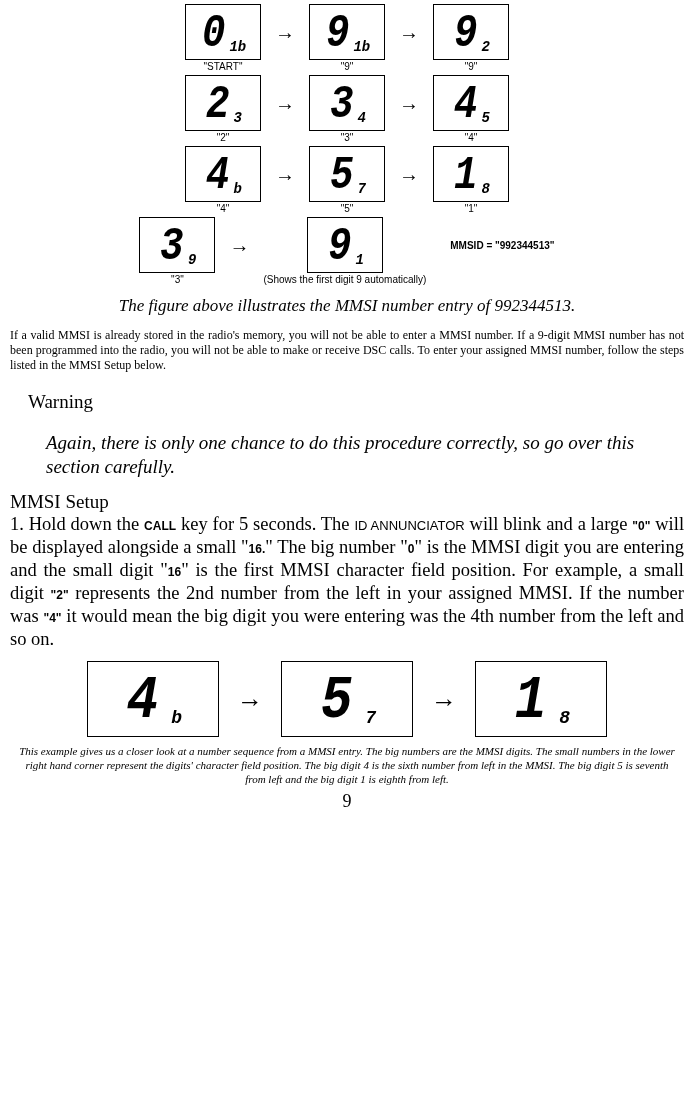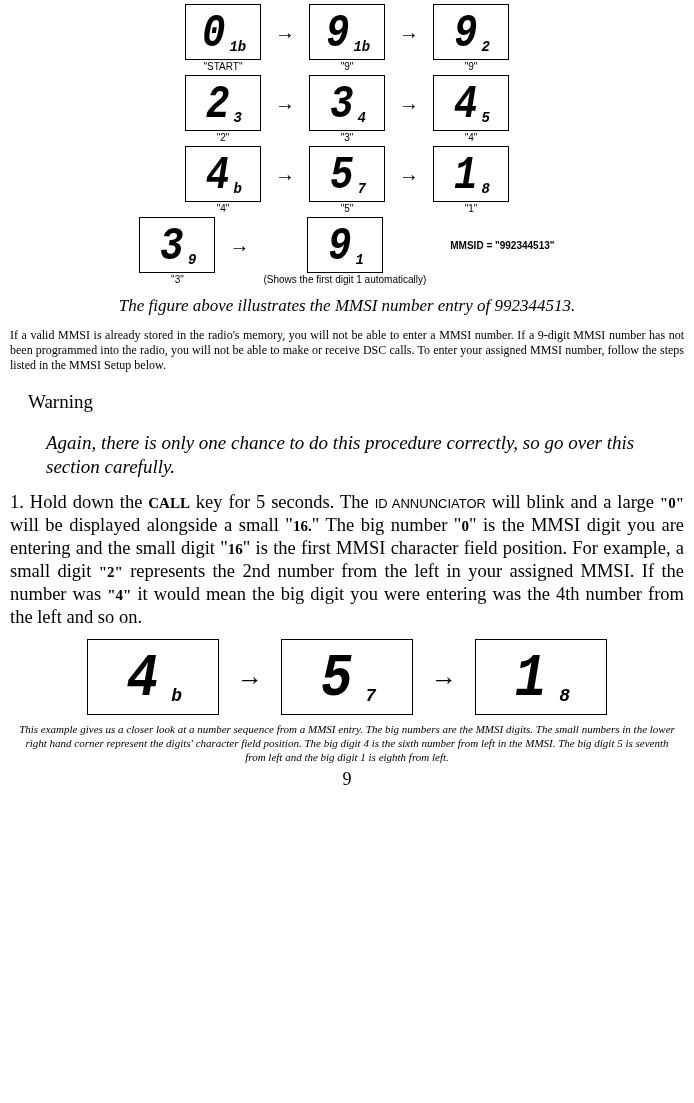--- a/index.html
+++ b/index.html
@@ -116,23 +116,23 @@
     font-size: 19px;
     margin: 0;
   }
   .setup-body {
     font-size: 18.5px;
     line-height: 1.25;
     text-align: justify;
     margin: 0 0 10px 0;
   }
   .sc {
-    font-family: Liberation Serif, serif;
-    font-weight: bold;
-    font-size: 15px;
+    font-family: Liberation Sans, sans-serif;
+    font-weight: bold;
+    font-size: 12px;
   }
   .sc-small {
     font-family: Arial, sans-serif;
     font-weight: normal;
     font-size: 13px;
   }
   .fig2-row {
     display: flex;
     justify-content: center;
     align-items: center;
@@ -274,34 +274,35 @@
           <span class="lcd-small">9</span>
         </div>
         <div class="cell-label">"3"</div>
       </div>
       <div class="arrow">→</div>
       <div class="cell-wrap">
         <div class="lcd-box">
           <span class="lcd-big">9</span>
           <span class="lcd-small">1</span>
         </div>
-        <div class="cell-label shows-label">(Shows the first digit 1 automatically)</div>
+        <div class="cell-label shows-label">(Shows the first digit 9 automatically)</div>
       </div>
       <div class="mmsid-label">MMSID = "992344513"</div>
     </div>
 
   </div>
 
   <div class="fig-caption">The figure above illustrates the MMSI number entry of 992344513.</div>
 
   <p class="body-para">If a valid MMSI is already stored in the radio's memory, you will not be able to enter a MMSI number. If a 9-digit MMSI number has not been programmed into the radio, you will not be able to make or receive DSC calls. To enter your assigned MMSI number, follow the steps listed in the MMSI Setup below.</p>
 
   <div class="warn-head">Warning</div>
   <div class="warn-body">Again, there is only one chance to do this procedure correctly, so go over this section carefully.</div>
 
+  <div class="setup-head">MMSI Setup</div>
   <p class="setup-body">
     <span>1. Hold down the </span><span class="sc">CALL</span><span> key for 5 seconds. The </span><span class="sc-small">ID ANNUNCIATOR</span><span> will blink and a large </span><span class="sc">"0"</span><span> will be displayed alongside a small "</span><span class="sc">16.</span><span>" The big num­ber "</span><span class="sc">0</span><span>" is the MMSI digit you are entering and the small digit "</span><span class="sc">16</span><span>" is the first MMSI character field position. For example, a small digit </span><span class="sc">"2"</span><span> represents the 2nd number from the left in your assigned MMSI. If the number was </span><span class="sc">"4"</span><span> it would mean the big digit you were entering was the 4th number from the left and so on.</span>
   </p>
 
   <div class="fig2-row">
     <div class="lcd-box-lg">
       <span class="lcd-big-lg">4</span>
       <span class="lcd-small-lg">b</span>
     </div>
     <div class="arrow-lg">→</div>

